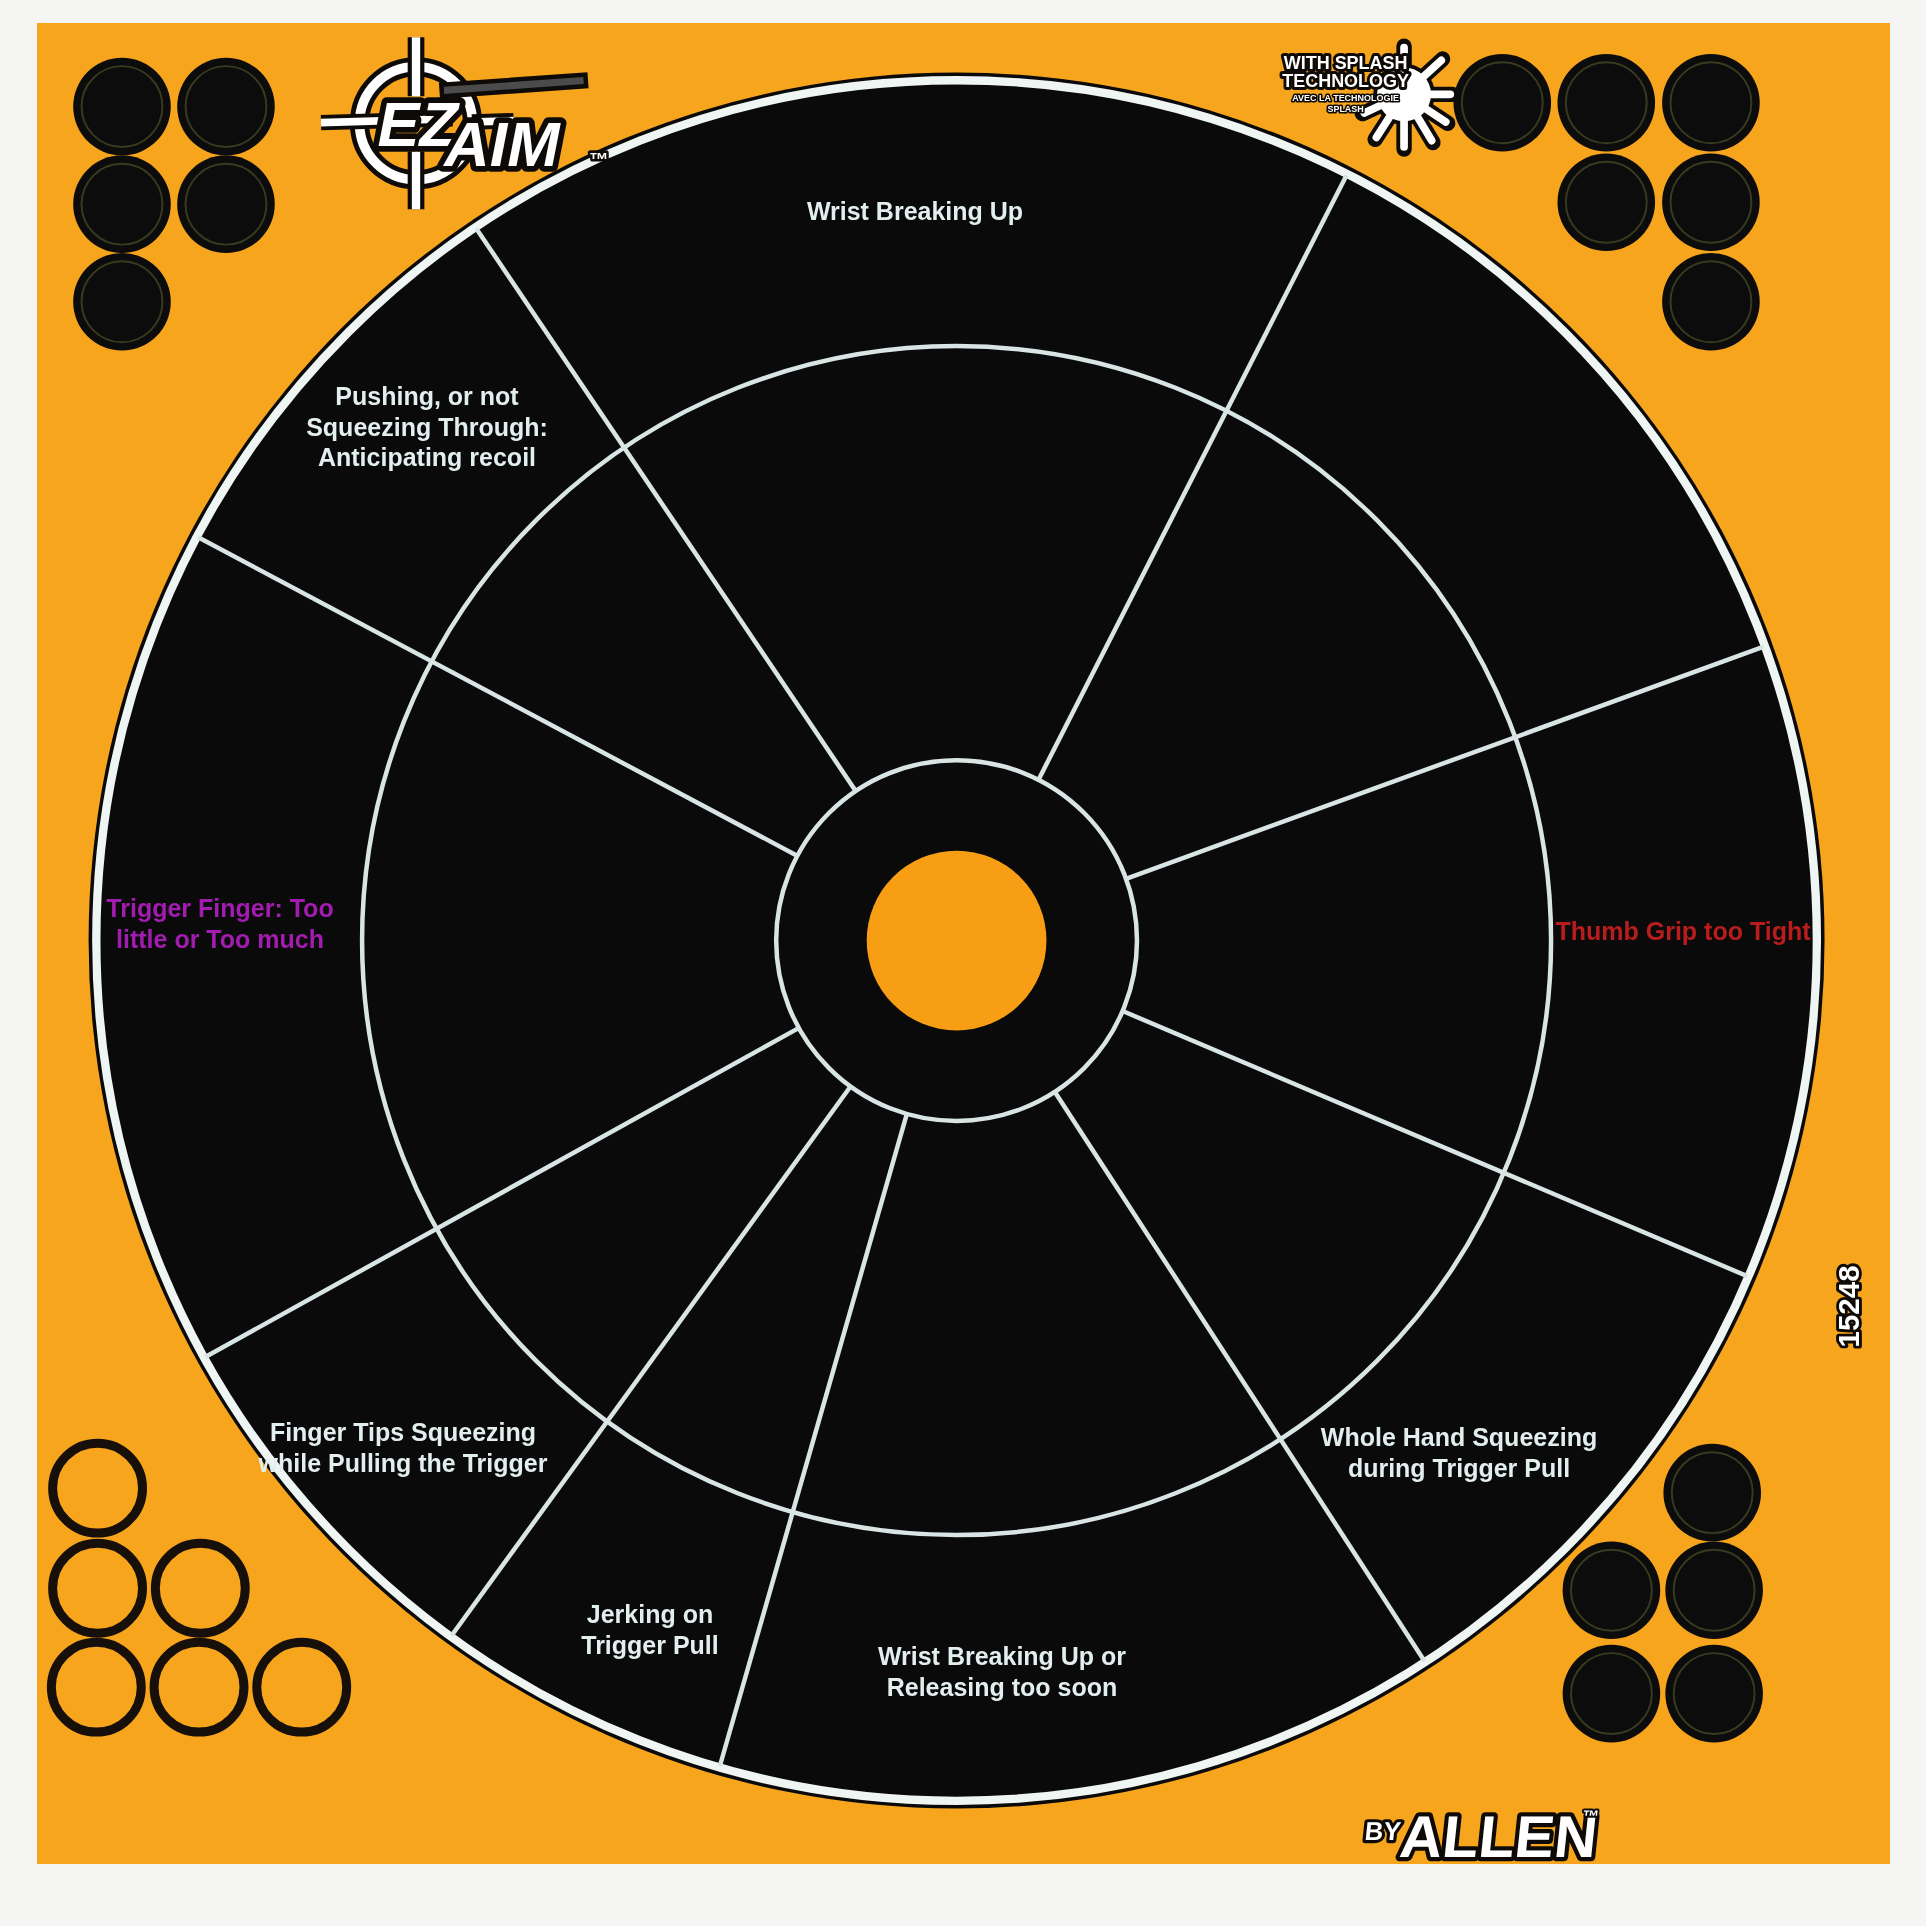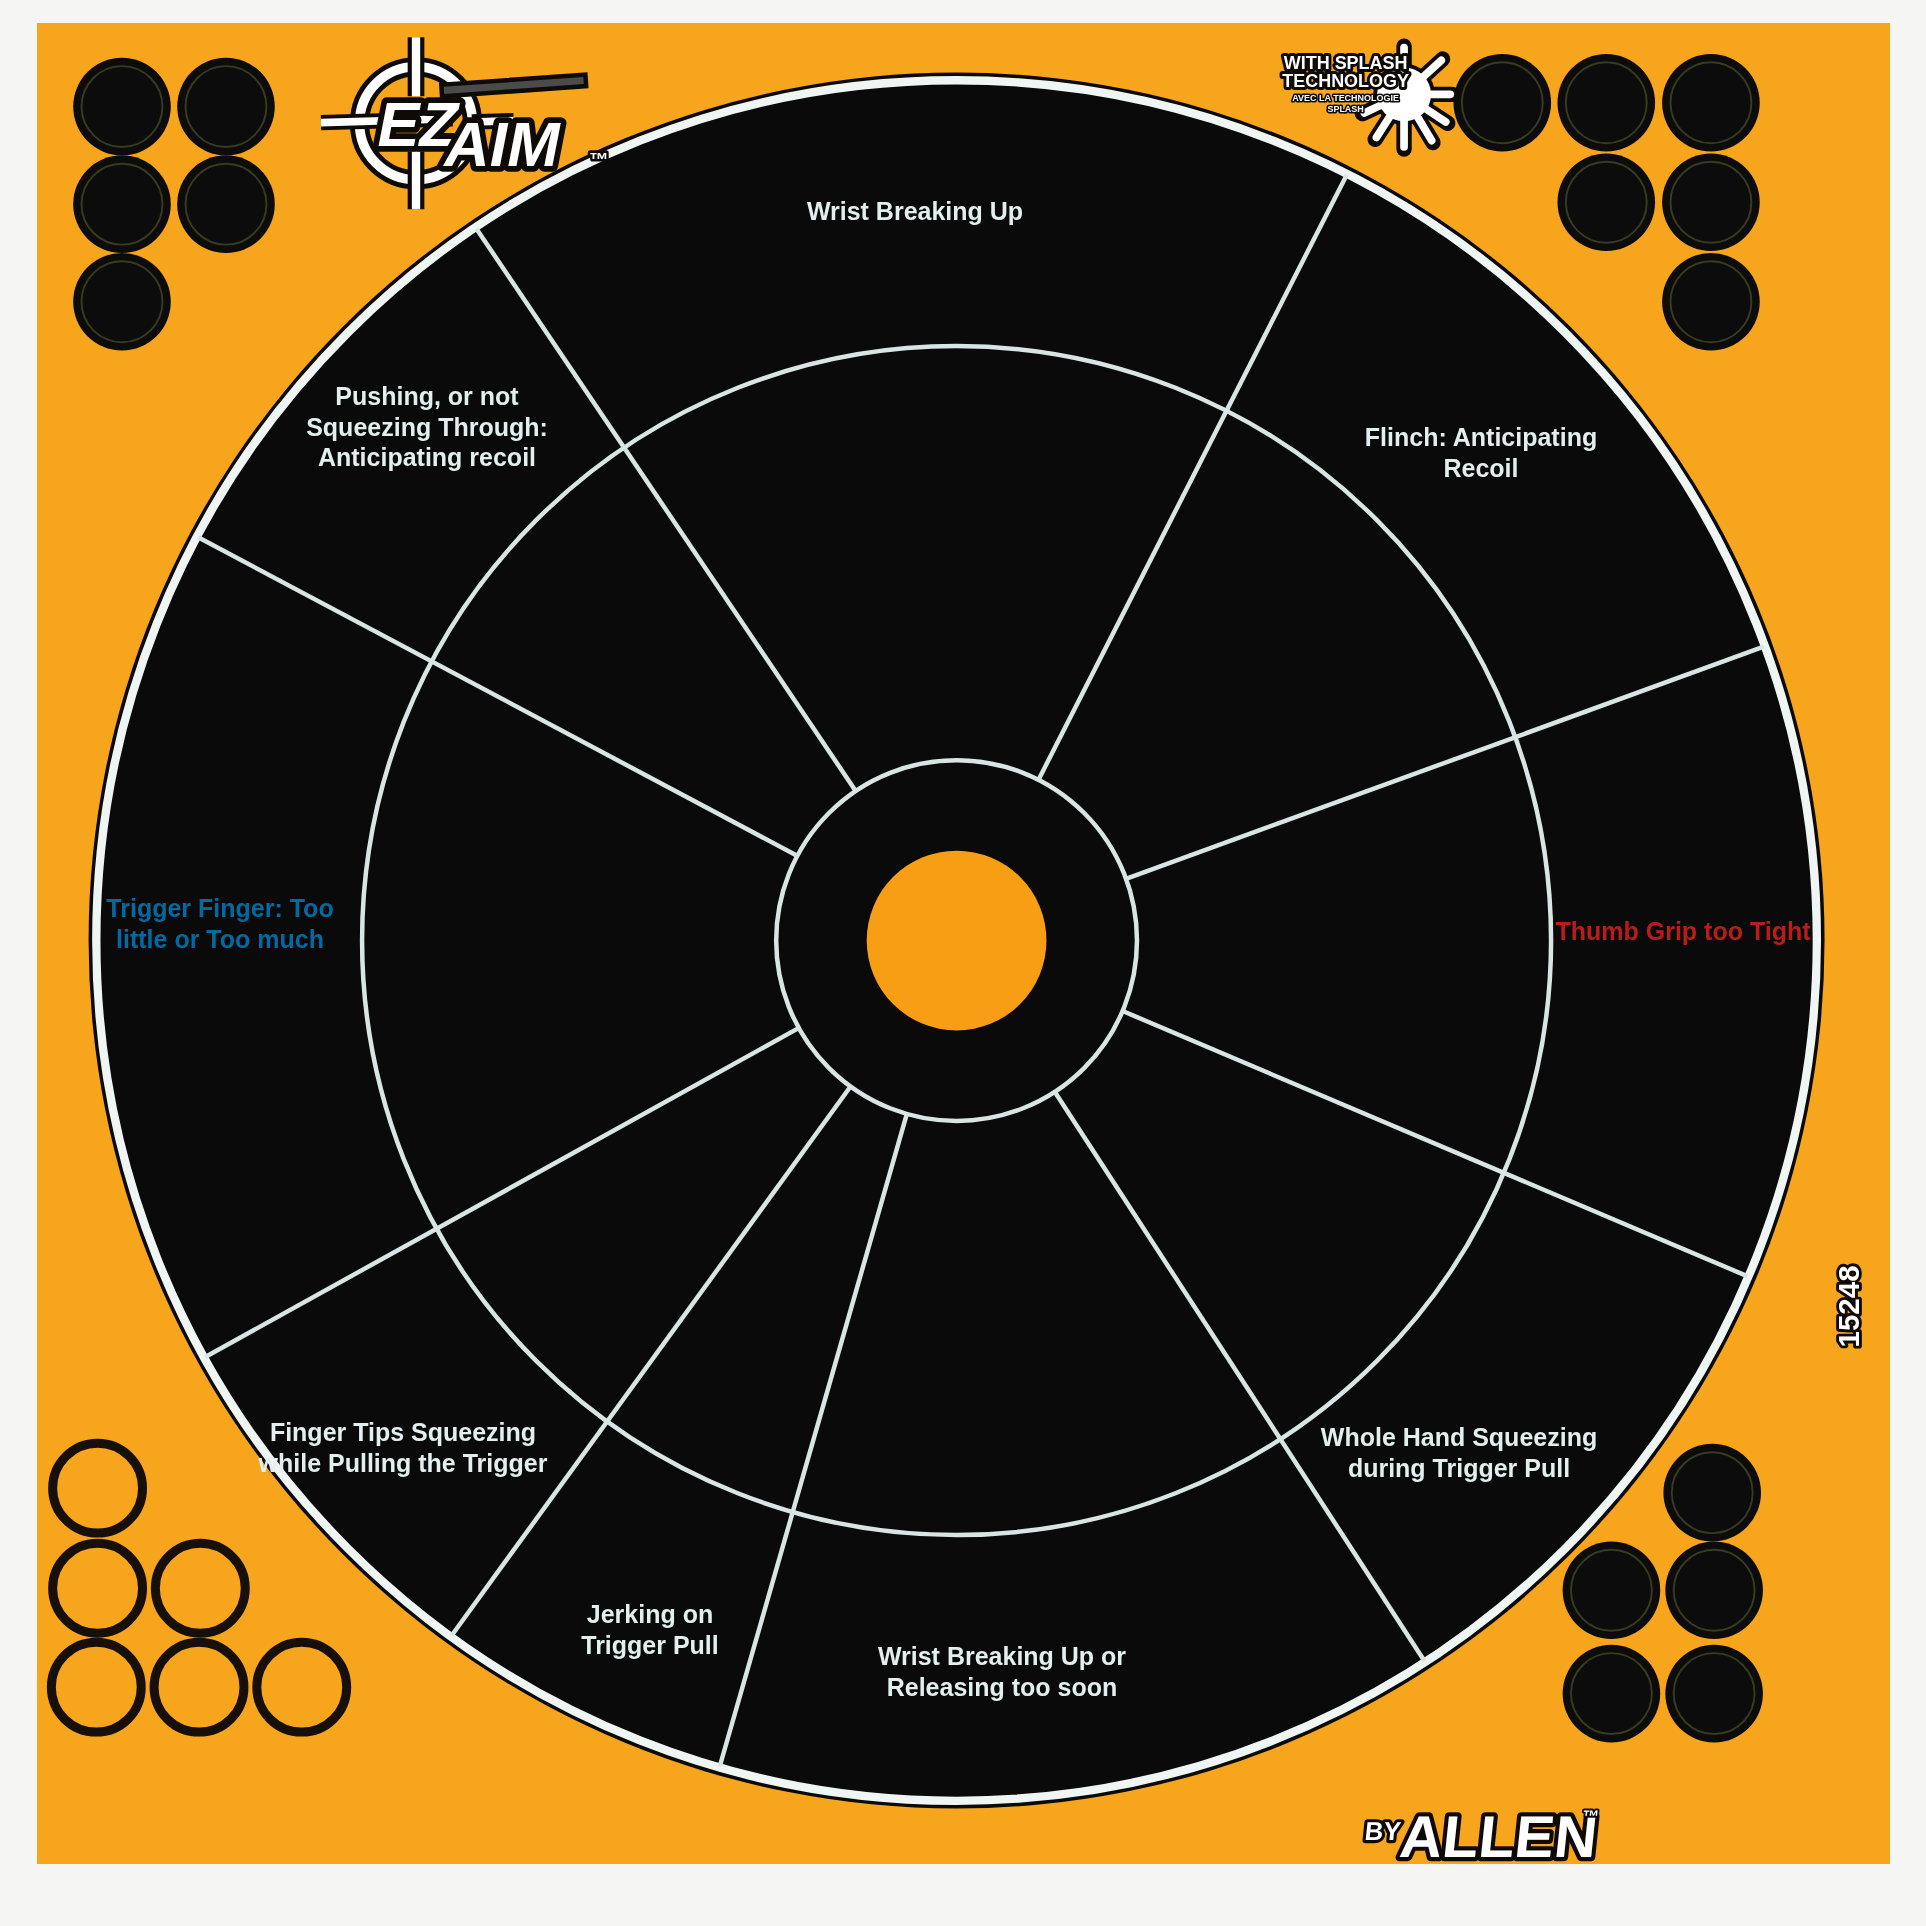--- a/index.html
+++ b/index.html
@@ -136,31 +136,29 @@
 
     <g id="allen-logo" transform="skewX(-6)">
       <text x="2426" y="2866" font-size="40" class="stroke-text" stroke="#0d0a07" stroke-width="10" fill="#ffffff">BY</text>
       <text x="2482" y="2893" font-size="92" class="stroke-text" stroke="#0d0a07" stroke-width="13" fill="#ffffff">ALLEN</text>
       <text x="2762" y="2838" font-size="26" class="stroke-text" stroke="#0d0a07" stroke-width="6" fill="#ffffff">™</text>
     </g>
   </svg>
 
   <div id="labels">
       <div class="sector-label" style="left: 915px; top: 211px; color: rgb(227, 239, 239);">Wrist Breaking Up</div>
-      <div class="sector-label" style="left: 1481px; top: 452px; color: rgb(227, 239, 239);">Flinch: Anticipating
-Recoil</div>
       <div class="sector-label" style="left: 1683px; top: 931px; color: #b91c1c; text-align: center;">Thumb Grip too Tight</div>
       <div class="sector-label" style="left: 1459px; top: 1452px; color: rgb(227, 239, 239);">Whole Hand Squeezing
 during Trigger Pull</div>
       <div class="sector-label" style="left: 650px; top: 1629px; color: rgb(227, 239, 239);">Jerking on
 Trigger Pull</div>
       <div class="sector-label" style="left: 1002px; top: 1671px; color: rgb(227, 239, 239);">Wrist Breaking Up or
 Releasing too soon</div>
       <div class="sector-label" style="left: 403px; top: 1438px; color: rgb(227, 239, 239); margin-top: 9px;">Finger Tips Squeezing
 while Pulling the Trigger</div>
-      <div class="sector-label" style="left: 220px; top: 923px; color: #0369a1;">Trigger Finger: Too
+      <div class="sector-label" style="left: 220px; top: 923px; color: #a21caf;">Trigger Finger: Too
 little or Too much</div>
       <div class="sector-label" style="left: 427px; top: 427px; color: rgb(227, 239, 239);">Pushing, or not
 Squeezing Through:
 Anticipating recoil</div>
     </div>
 </div>
 
 
 </body></html>

